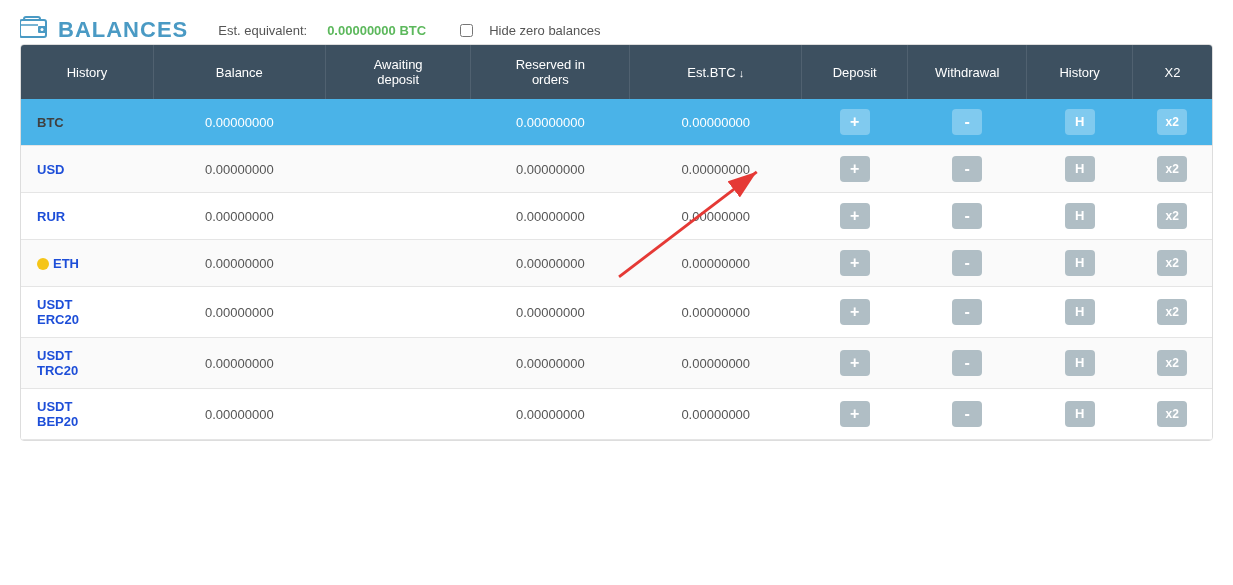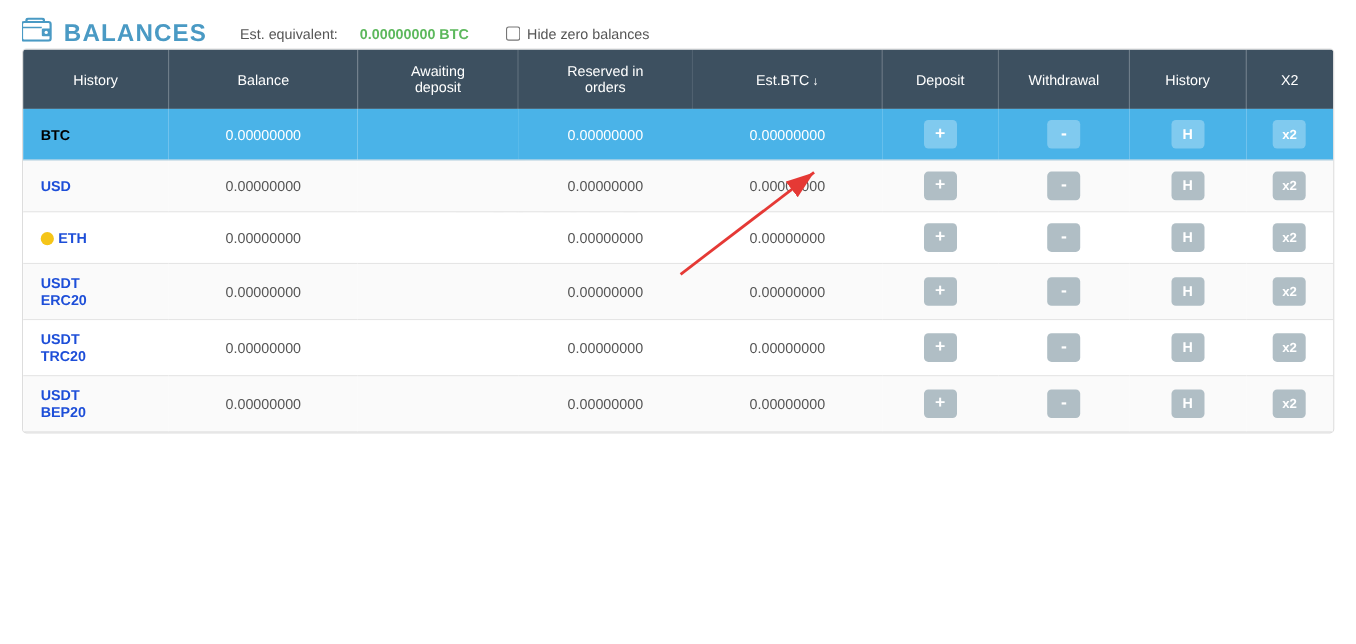--- a/index.html
+++ b/index.html
@@ -41,21 +41,21 @@
       color: #555;
       margin-left: 10px;
     }
     .est-value {
       color: #5cb85c;
       font-weight: bold;
     }
     .hide-zero-container {
       display: flex;
       align-items: center;
-      gap: 6px;
+      gap: 16px;
       margin-left: 14px;
       font-size: 13px;
       color: #555;
     }
     .search-container {
       margin-left: auto;
       display: flex;
       align-items: center;
       border: 1px solid #ccc;
       border-radius: 4px;
@@ -127,21 +127,21 @@
       vertical-align: middle;
     }
     tbody td.currency-cell {
       color: #1d4ed8;
       font-weight: bold;
       text-align: left;
       padding-left: 16px;
       font-size: 13px;
     }
     tbody tr.selected-row td.currency-cell {
-      color: #000000;
+      color: #404040;
     }
     .action-btn {
       display: inline-block;
       width: 30px;
       height: 26px;
       border-radius: 4px;
       text-align: center;
       line-height: 26px;
       font-size: 16px;
       font-weight: bold;
@@ -292,20 +292,31 @@
             <td>0.00000000</td>
             <td></td>
             <td>0.00000000</td>
             <td>0.00000000</td>
             <td><button class="action-btn btn-plus">+</button></td>
             <td><button class="action-btn btn-minus">-</button></td>
             <td><button class="action-btn btn-h">H</button></td>
             <td><button class="action-btn btn-x2">x2</button></td>
           </tr>
           <tr>
+            <td class="currency-cell">RUR</td>
+            <td>0.00000000</td>
+            <td></td>
+            <td>0.00000000</td>
+            <td>0.00000000</td>
+            <td><button class="action-btn btn-plus">+</button></td>
+            <td><button class="action-btn btn-minus">-</button></td>
+            <td><button class="action-btn btn-h">H</button></td>
+            <td><button class="action-btn btn-x2">x2</button></td>
+          </tr>
+          <tr>
             <td class="currency-cell"><span class="yellow-dot"></span>ETH</td>
             <td>0.00000000</td>
             <td></td>
             <td>0.00000000</td>
             <td>0.00000000</td>
             <td><button class="action-btn btn-plus">+</button></td>
             <td><button class="action-btn btn-minus">-</button></td>
             <td><button class="action-btn btn-h">H</button></td>
             <td><button class="action-btn btn-x2">x2</button></td>
           </tr>

